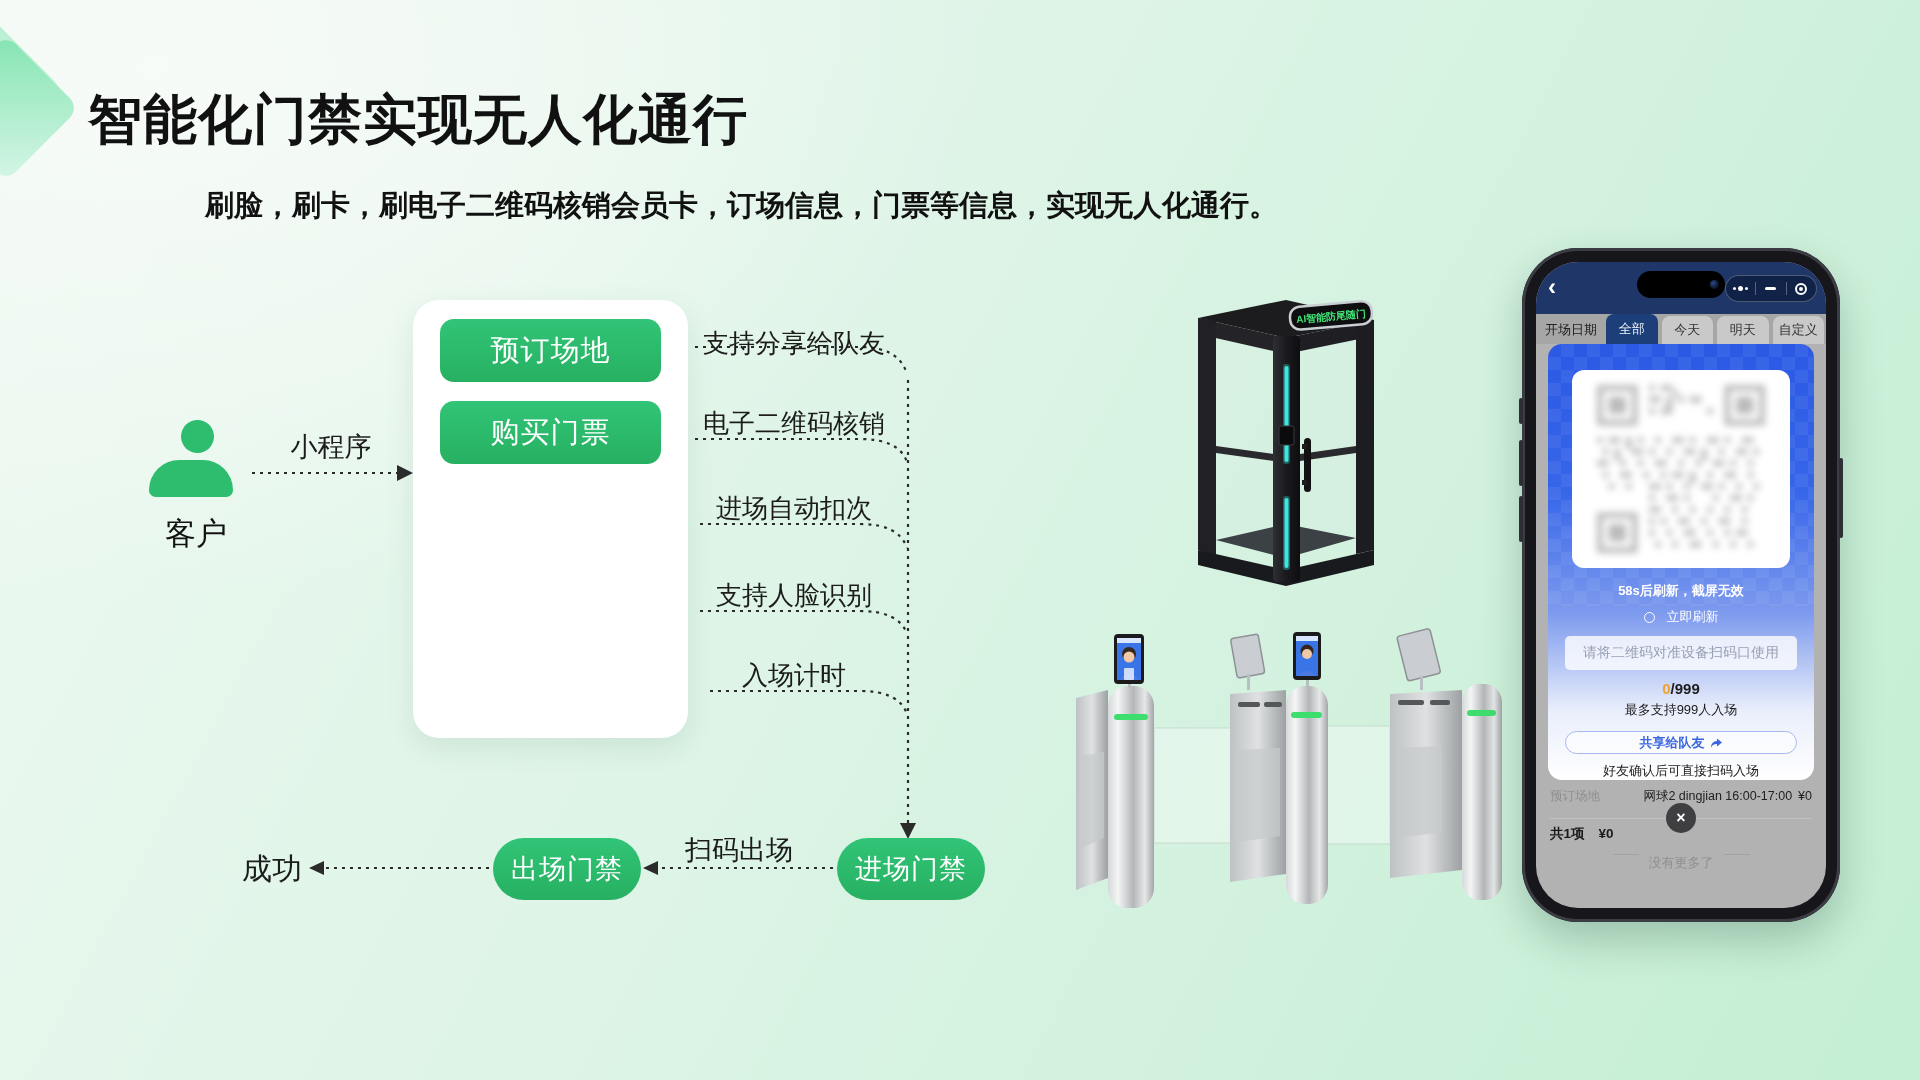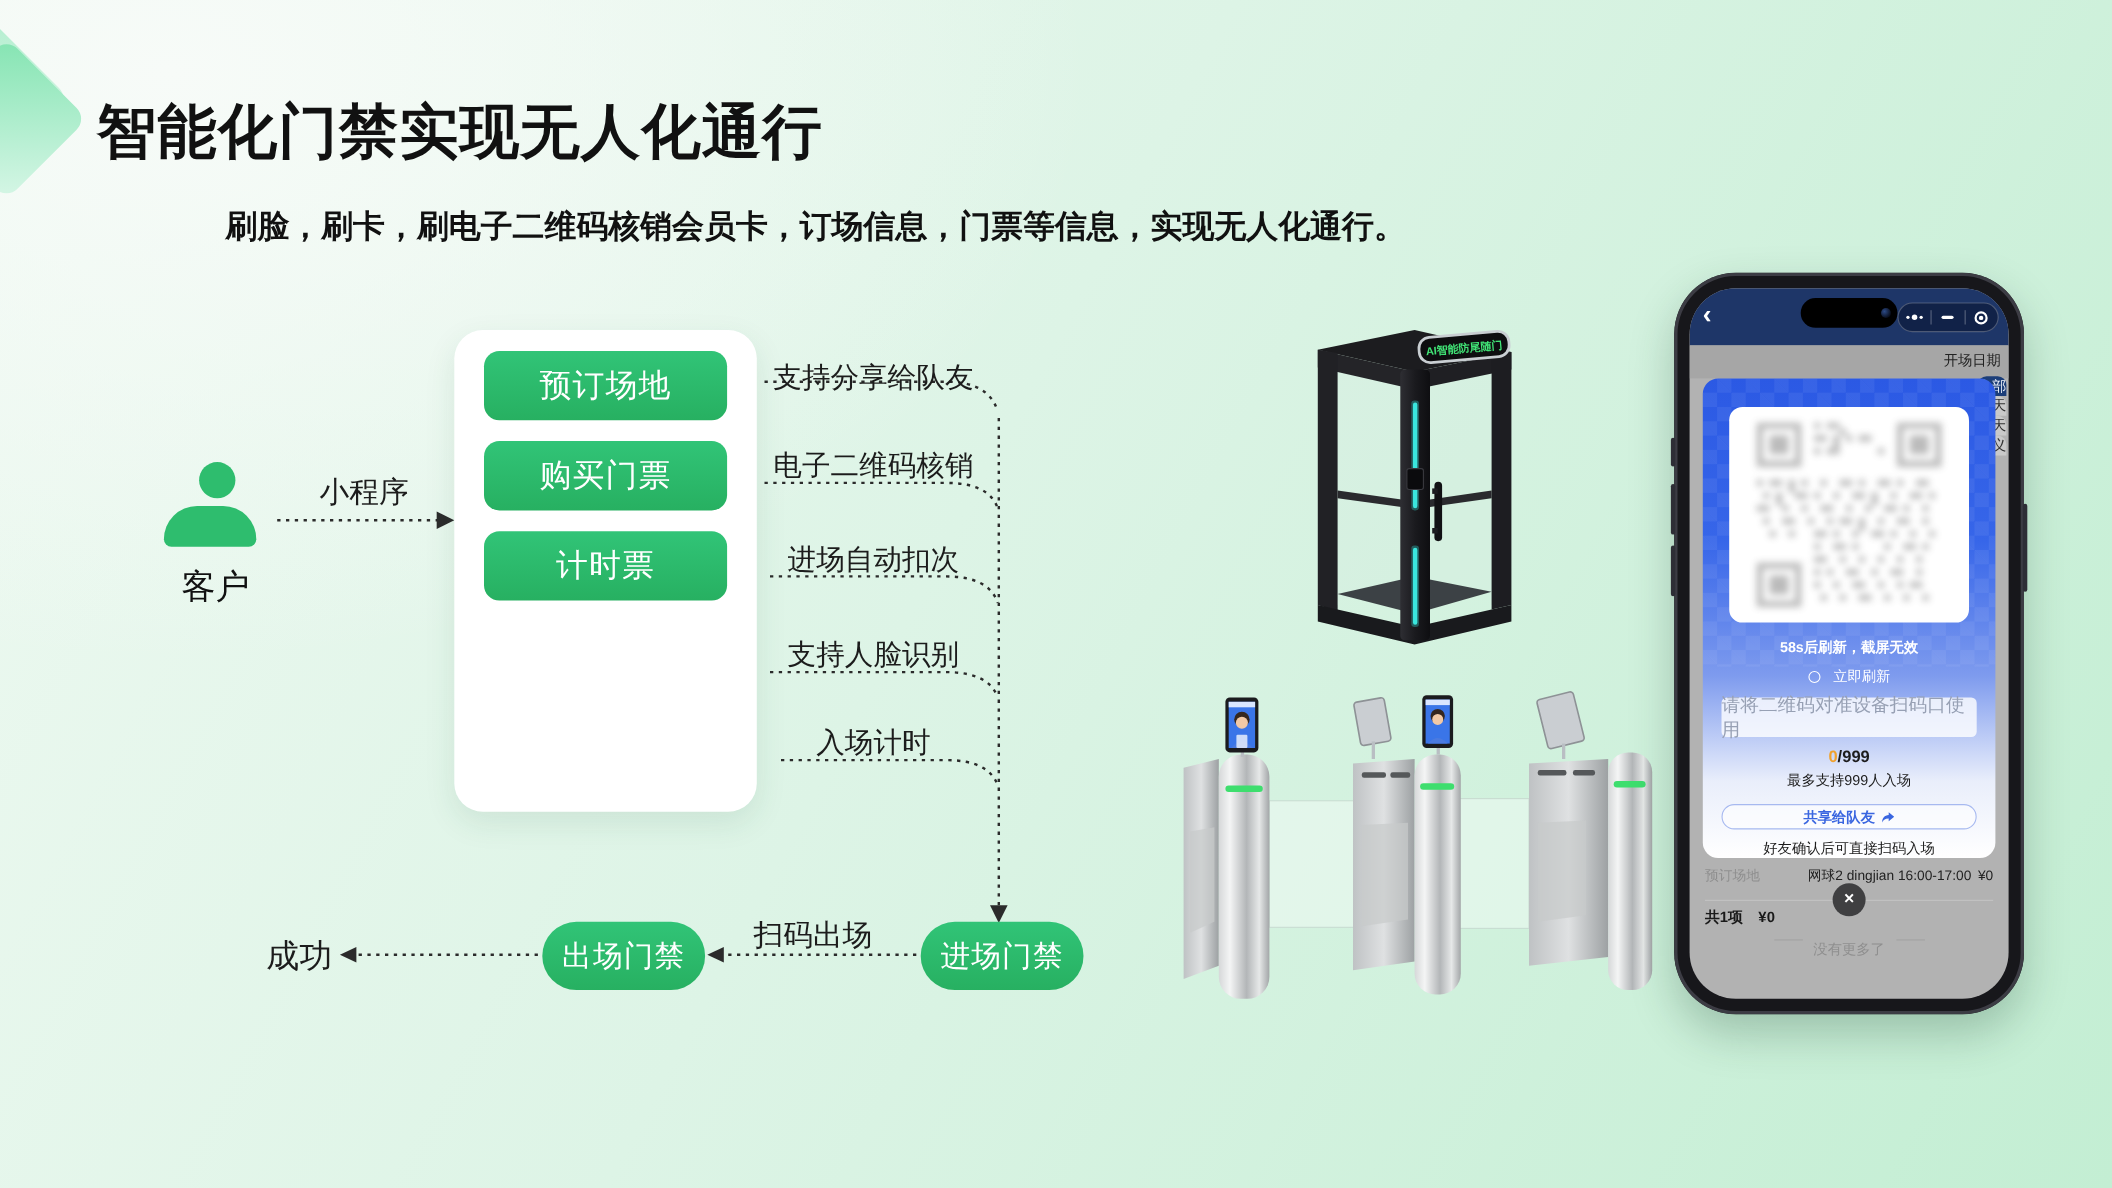--- a/index.html
+++ b/index.html
@@ -74,21 +74,21 @@
     display:flex; align-items:center; }
   .cap-seg { flex:1; display:flex; align-items:center; justify-content:center; gap:2px; height:100%; }
   .cap-div { width:1px; height:13px; background:rgba(255,255,255,.3); }
   .dot { width:3px; height:3px; border-radius:50%; background:#fff; }
   .dot.mid { width:5px; height:5px; }
   .minus-bar { width:11px; height:2.5px; background:#fff; border-radius:2px; }
   .record-ring { width:12px; height:12px; border:2px solid #fff; border-radius:50%; position:relative; }
   .record-ring::after { content:""; position:absolute; left:2px; top:2px; width:4px; height:4px; border-radius:50%; background:#fff; }
 
   .p-tabs { position:absolute; left:0; top:52px; width:100%; height:30px; background:#a6a6a6;
-    display:flex; align-items:flex-end;flex-direction:column; }
+    display:flex; align-items:flex-end; }
   .tabs-group-label { flex:0 0 auto; padding:0 7px 0 9px; font-size:13px; color:#222; line-height:28px; }
   .tab { flex:1; height:28px; margin:0 2px; border-radius:8px 8px 0 0; background:#c9c9c9;
     display:flex; align-items:center; justify-content:center; font-size:13px; color:#333; }
   .tab.selected { background:#1c3e79; color:#eef2fa; height:30px; }
 
   .qr-card { position:absolute; left:12px; top:82px; width:266px; height:436px; border-radius:14px;
     background:linear-gradient(180deg,#2b59e4 0%, #3766e9 34%, #7e9bee 62%, #e9eefb 84%, #ffffff 100%);
     overflow:hidden; display:flex; flex-direction:column; align-items:center; }
   .qr-card::before { content:""; position:absolute; left:0; top:0; width:100%; height:60%;
     background-image:
@@ -96,21 +96,21 @@
       linear-gradient(45deg, rgba(255,255,255,.06) 25%, transparent 25% 75%, rgba(255,255,255,.06) 75%);
     background-position:0 0, 13px 13px; background-size:26px 26px; }
   .qr-box { margin-top:26px; width:218px; height:210px; background:#fff; border-radius:12px;
     display:flex; align-items:center; justify-content:center; position:relative; z-index:1; }
   .qr-box svg { filter:blur(3.5px); opacity:.45; }
   .refresh-note { margin-top:14px; font-size:13px; font-weight:700; color:#fff; z-index:1; }
   .refresh-row { margin-top:8px; display:flex; align-items:center; gap:12px; z-index:1; }
   .refresh-circle { width:11px; height:11px; border:1.5px solid #fff; border-radius:50%; }
   .refresh-row span { font-size:13px; color:#fff; }
   .scan-hint-bar { margin-top:10px; width:232px; height:36px; border-radius:5px; background:rgba(255,255,255,.8);
-    display:flex; align-items:center; justify-content:center; font-size:17px; color:#97a0b4; z-index:1; }
+    display:flex; align-items:center; justify-content:center; font-size:14px; color:#97a0b4; z-index:1; }
   .count-row { margin-top:10px; font-size:15px; font-weight:700; color:#1c1c1c; z-index:1; }
   .count-row .cur { color:#f0a22e; }
   .capacity-note { margin-top:4px; font-size:13px; color:#1c1c1c; z-index:1; }
   .share-pill { margin-top:12px; width:232px; height:24px; border-radius:12px; border:1.5px solid #a7b9f0;
     background:rgba(255,255,255,.55); display:flex; align-items:center; justify-content:center; gap:4px;
     font-size:13px; font-weight:700; color:#3a66e0; z-index:1; }
   .share-note { margin-top:8px; font-size:13px; color:#1c1c1c; z-index:1; }
 
   .order-row1 { position:absolute; left:14px; top:526px; width:262px; display:flex; justify-content:space-between;
     font-size:12.5px; }
@@ -157,21 +157,20 @@
 </svg>
 
 <div class="abs person-head"></div>
 <div class="abs person-body"></div>
 <div class="abs customer-label">客户</div>
 <div class="flow-label lbl-channel">小程序</div>
 
 <div class="abs action-panel">
   <div class="action-btn">预订场地</div>
   <div class="action-btn">购买门票</div>
-  <div class="action-btn">计时票</div>
 </div>
 
 <div class="feature-label" style="top:326px">支持分享给队友</div>
 <div class="feature-label" style="top:406px">电子二维码核销</div>
 <div class="feature-label" style="top:491px">进场自动扣次</div>
 <div class="feature-label" style="top:578px">支持人脸识别</div>
 <div class="feature-label" style="top:658px">入场计时</div>
 
 <div class="flow-label lbl-success">成功</div>
 <div class="gate-pill gate-exit">出场门禁</div>

